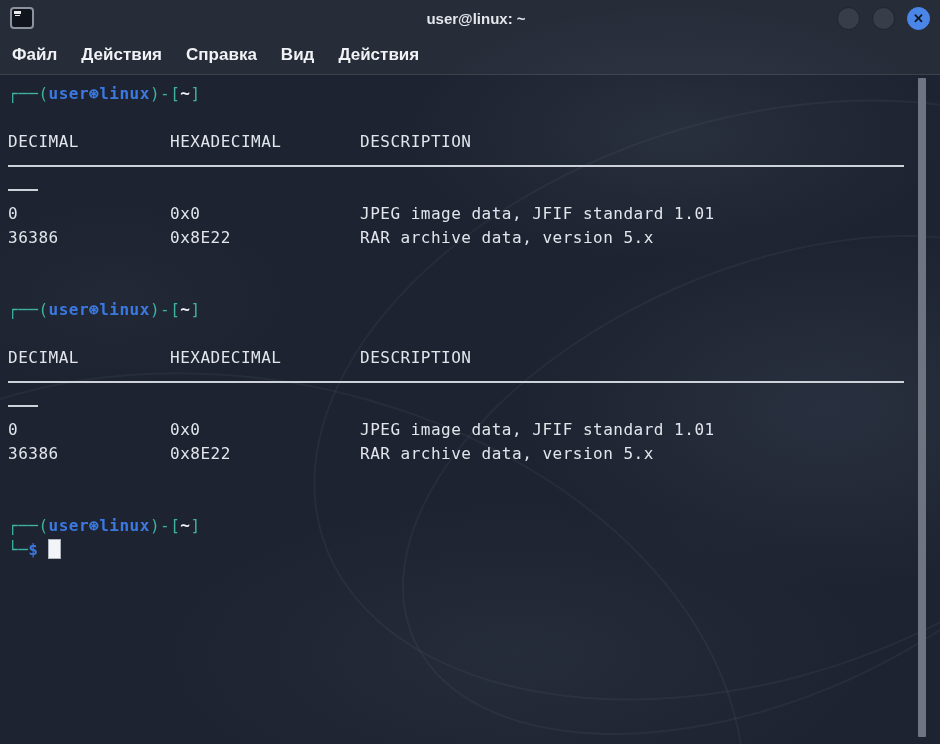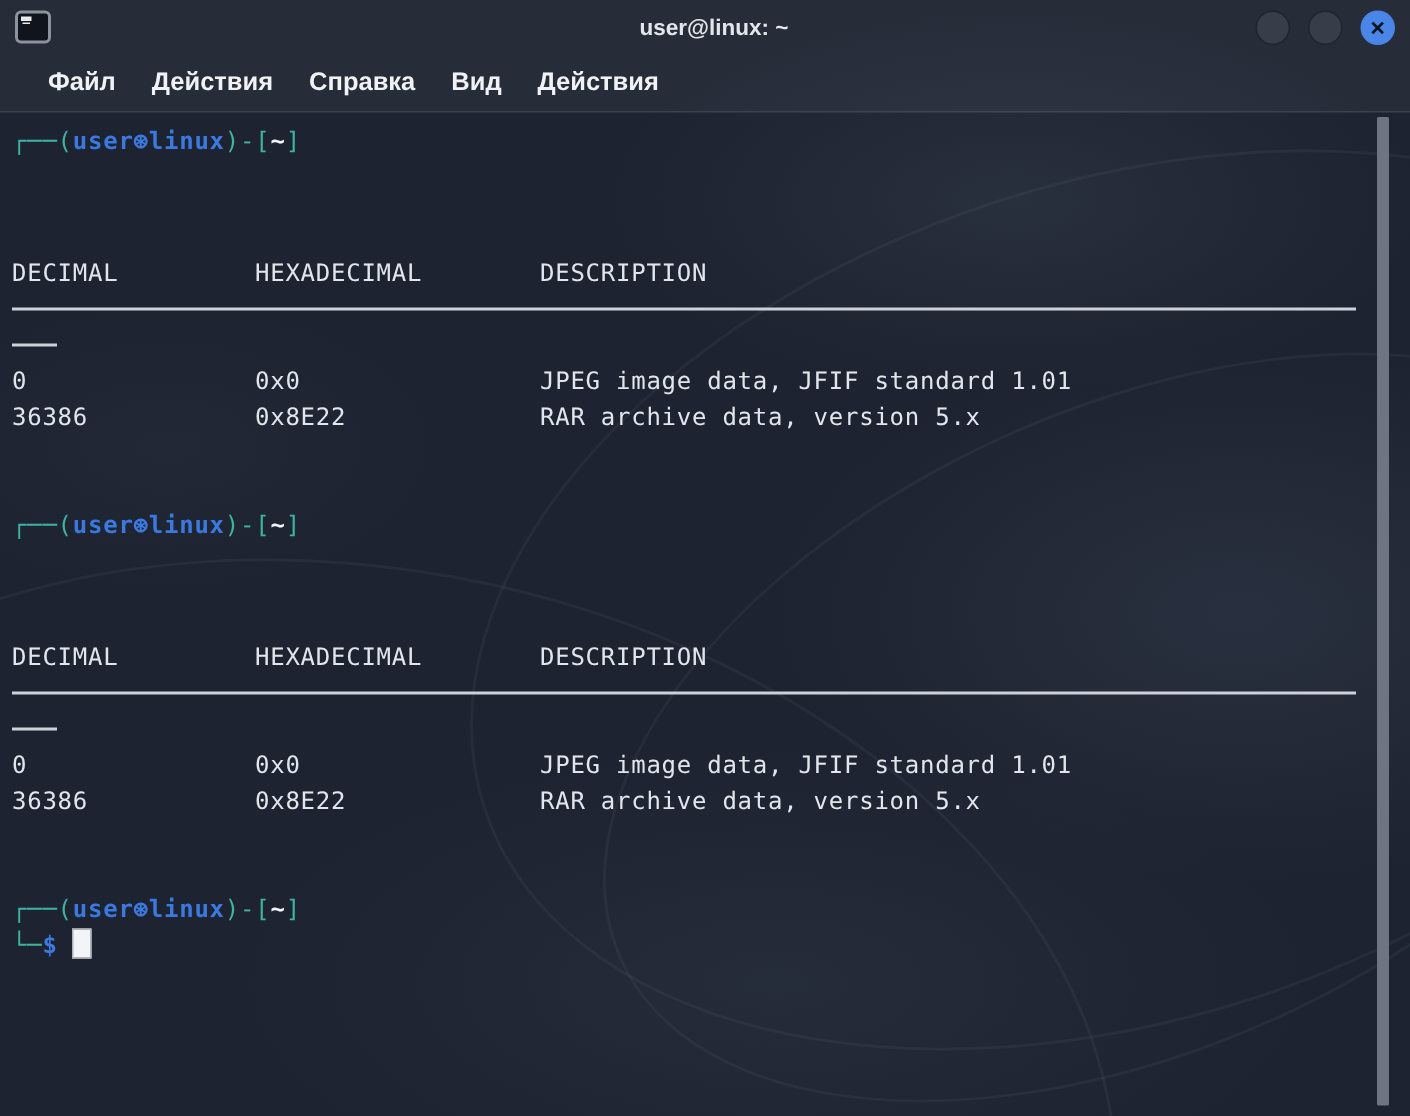--- a/index.html
+++ b/index.html
@@ -38,41 +38,41 @@
     position:absolute; left:0; right:0; text-align:center;
     font-size:15px; font-weight:bold; color:#e3e6ea;padding-left:12px;
   }
   .win-buttons { margin-left:auto; display:flex; gap:12px; margin-right:10px; position:relative; z-index:2; }
   .win-btn { width:23px; height:23px; border-radius:50%; background:#373d49; border:1px solid #20242d; }
   .win-btn.close {
     background:#4a86e8; border-color:#4a86e8;
     display:flex; align-items:center; justify-content:center;
     color:#10141c; font-size:13px; font-weight:bold; line-height:1;
   }
-  .menubar { height:38px; display:flex; align-items:center; gap:24px; padding-left:32px; }
+  .menubar { height:38px; display:flex; align-items:center; gap:24px; padding-left:12px; }
   .menu-item { font-size:17px; font-weight:600; color:#f0f2f5; cursor:default; }
 
   
   .terminal {
     position:absolute; top:76px; left:0; right:0; bottom:0;
     font-family:"DejaVu Sans Mono","Liberation Mono",monospace;
     font-size:16px; letter-spacing:0.5px; line-height:24px;
     padding:6px 46px 0 8px;
     color:#e2e6ec;
   }
   .line { height:24px; white-space:pre; }
   .blank { height:24px; }
   .teal { color:#3eb3a1; }
   .blue { color:#3b79e1; font-weight:bold; }
   .cmd  { color:#5f95c5; }
   .file { color:#f2f4f7; font-weight:bold; }
   .at-glyph { color:#3b79e1; font-weight:bold; }
 
   .trow { display:grid; grid-template-columns:162px 190px 1fr; height:24px; white-space:pre; }
-  .thead { color:#e2e6ec;margin-top:40px; }
+  .thead { color:#e2e6ec; }
   .sep-line { height:24px; position:relative; }
   .sep-line::after {
     content:""; position:absolute; left:0; top:11px; width:896px; height:2px;
     background:#cdd2d9;
   }
   .sep-frag { height:24px; position:relative; }
   .sep-frag::after {
     content:""; position:absolute; left:0; top:11px; width:30px; height:2px;
     background:#cdd2d9;
   }

